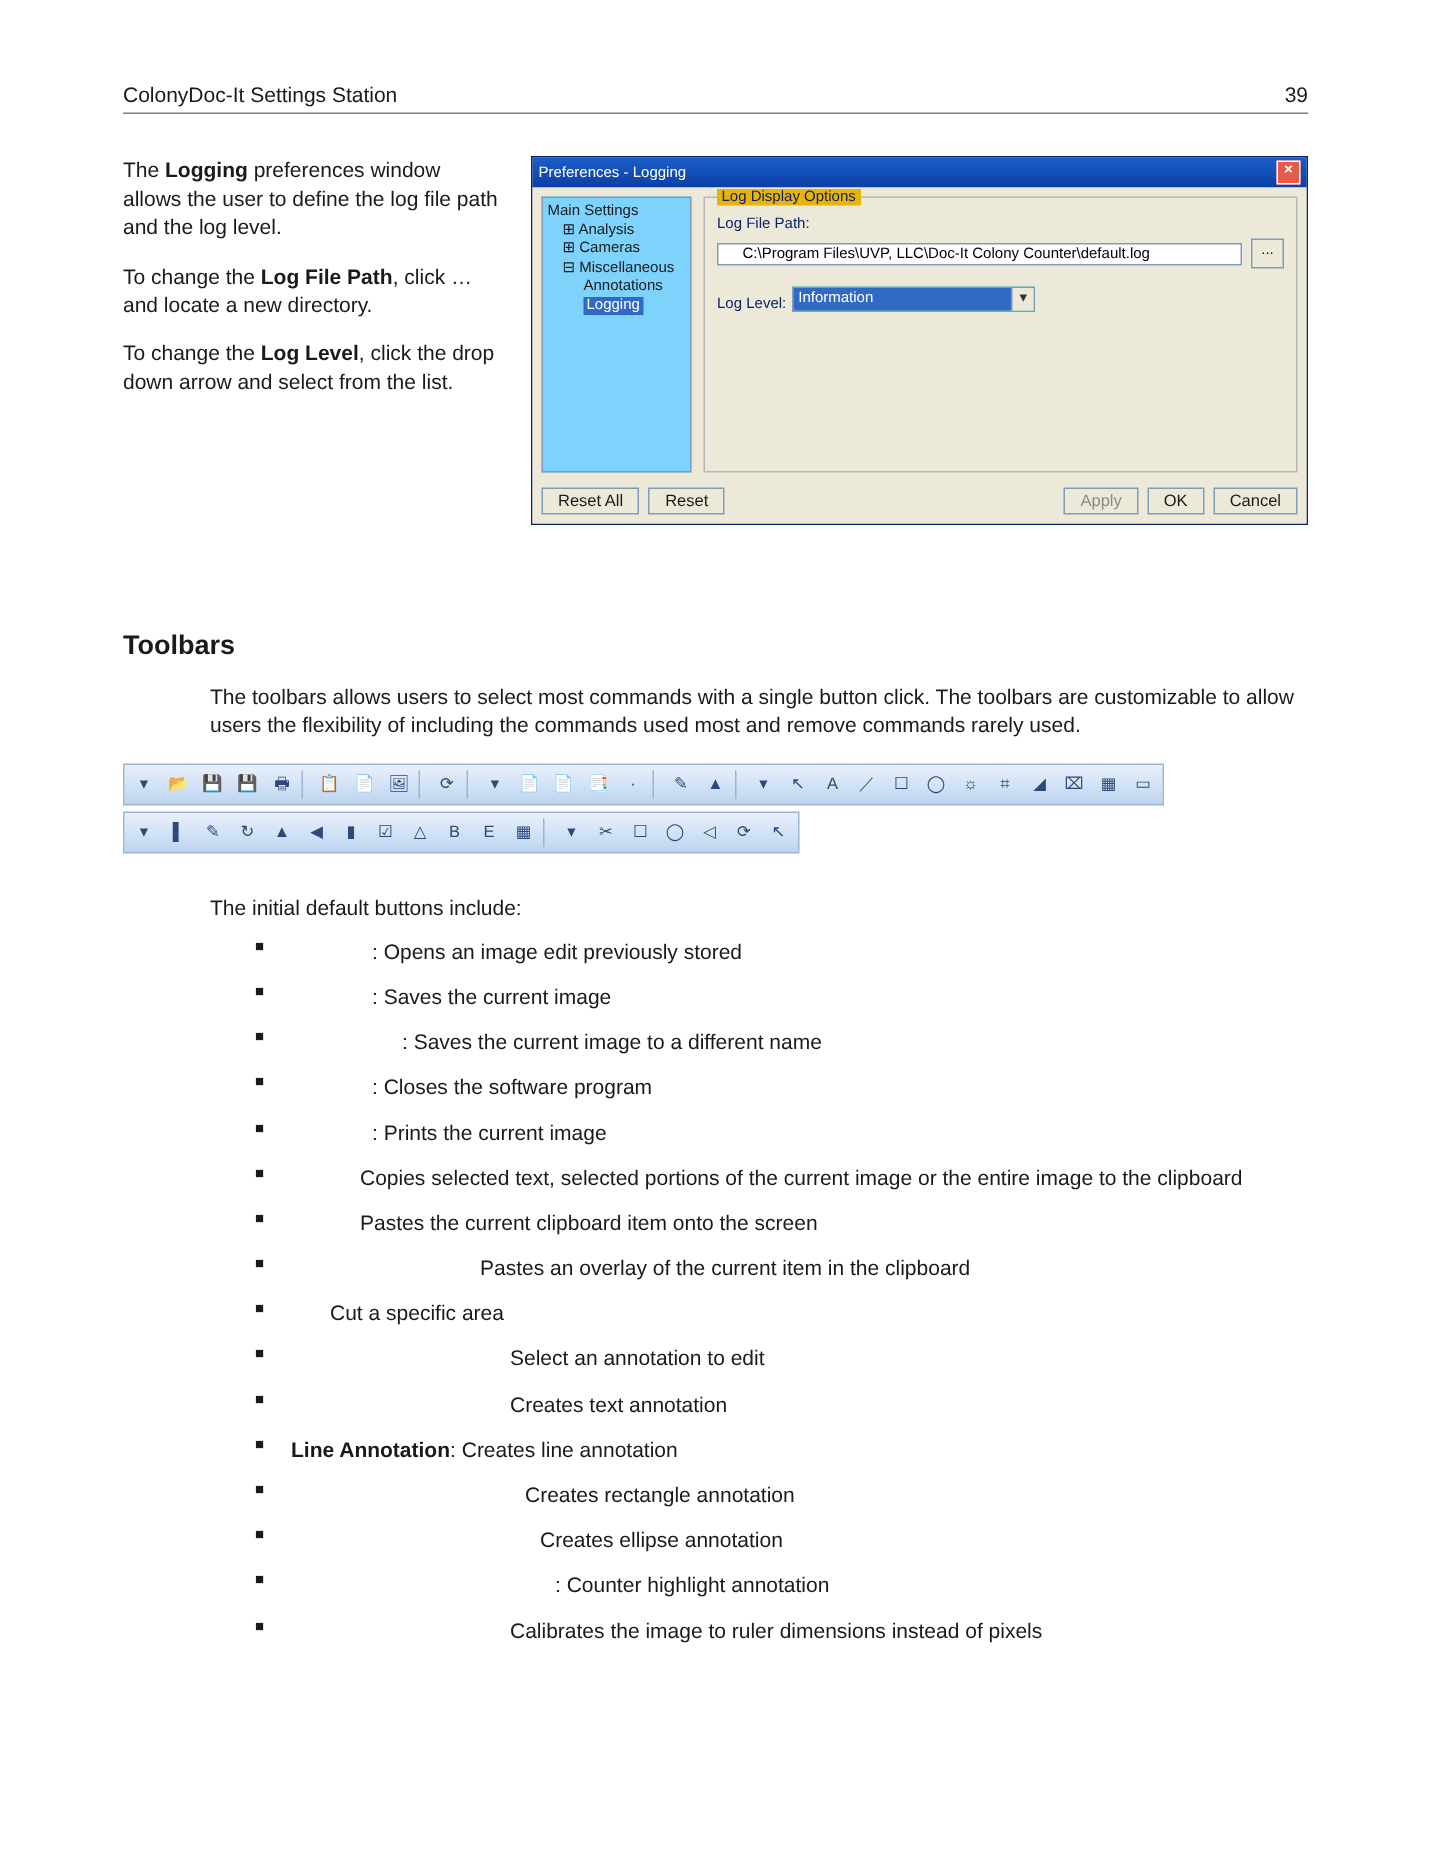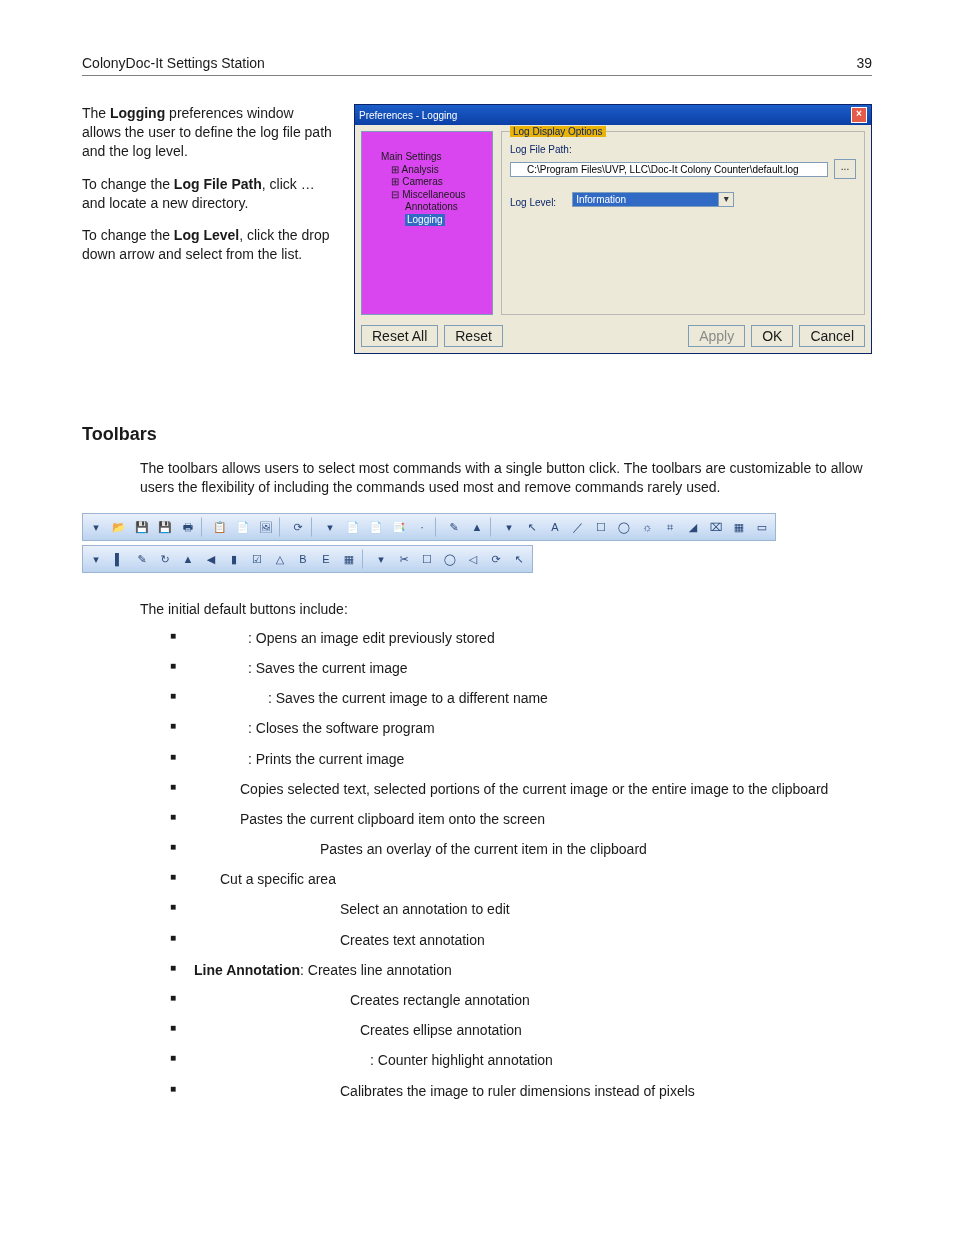--- a/index.html
+++ b/index.html
@@ -7,35 +7,35 @@
   .page { padding:40px 82px 60px 82px; }
   .runhead { display:flex; justify-content:space-between; font-size:14px; padding:15px 0 4px; }
   .rule { border:none; border-top:1px solid #808080; margin:0 0 28px; }
   .topflex { display:flex; gap:22px; margin-bottom:24px; }
   .toptext { flex:0 0 250px; font-size:14px; line-height:1.35; }
   .toptext p { margin:0 0 14px; }
   .win { flex:1; border:1px solid #0a246a; font-size:10px; background:#ece9d8; }
   .titlebar { background:linear-gradient(#1c5ec8,#0b3fa6); color:#fff; padding:2px 4px; display:flex; justify-content:space-between; align-items:center; }
   .closebtn { width:14px; height:14px; background:#e55b4a; border:1px solid #fff; color:#fff; line-height:12px; font-size:10px; text-align:center; font-weight:bold; }
   .winbody { display:flex; padding:6px; gap:8px; background:#ece9d8; }
-  .tree { width:92px; border:1px solid #7f9db9; background:#d946ef; padding:19px; font-size:10px; line-height:1.25; }
+  .tree { width:92px; border:1px solid #7f9db9; background:#7dd3fc; padding:3px; font-size:10px; line-height:1.25; }
   .tree .sel { background:#316ac5; color:#fff; display:inline-block; padding:0 2px; }
   .rightpane { flex:1; border:1px solid #b8b8b8; background:#ece9d8; padding:6px 8px; position:relative; min-height:170px; }
   .grouplabel { position:absolute; top:-6px; left:8px; background:#eab308; padding:0 3px; color:#0a246a; font-size:10px; }
   .rightpane .lbl { color:#0a246a; font-size:10px; margin-top:6px; }
   .pathrow { display:flex; gap:6px; align-items:center; margin:4px 0 12px; }
   .pathrow input[type=text] { flex:1; font-size:10px; border:1px solid #7f9db9; padding:1px 16px; background:#fff; }
   .dotsbtn { width:20px; height:18px; border:1px solid #7f9db9; background:#ece9d8; font-size:10px; line-height:14px; text-align:center; }
-  .llrow { display:flex; gap:16px; align-items:center; }
+  .llrow { display:flex; gap:4px; }
   .llrow .sel2 { width:160px; border:1px solid #7f9db9; background:#86efac; padding:0; font-size:10px; display:flex; align-items:stretch; }
   .llrow .sel2 span { flex:1; background:#316ac5; color:#fff; padding:1px 3px; }
   .llrow .sel2 .arrow { width:14px; background:#ece9d8; border-left:1px solid #7f9db9; text-align:center; color:#333; }
   .btnrow { display:flex; justify-content:space-between; padding:4px 6px 6px; background:#ece9d8; }
   .btnrow .grp { display:flex; gap:6px; }
-  .winbtn { border:1px solid #7f9db9; background:#ece9d8; font-size:14px; padding:2px 10px; cursor:pointer; }
+  .winbtn { border:1px solid #7f9db9; background:#ece9d8; font-size:11px; padding:2px 10px; cursor:pointer; }
   .winbtn.disabled { color:#8a8a8a; }
   h2 { font-size:18px; margin:70px 0 14px; }
   .bodytext { font-size:14px; line-height:1.35; margin:0 0 16px 58px; }
   .initial { font-size:14px; margin:28px 0 10px 58px; }
   ul.bul { list-style:none; padding:0; margin:0 0 0 88px; }
   ul.bul li { position:relative; padding-left:78px; font-size:14px; line-height:1.3; margin:12px 0; }
   ul.bul li::before { content:"■"; position:absolute; left:0; top:0; font-size:10px; }
   .toolbars-img { margin:4px 0 10px 0; }
   .tbrow { display:flex; gap:3px; padding:3px; background:linear-gradient(#eaf0fb,#cfe0f5 60%,#bcd3ee); border:1px solid #9ab6d3; margin-bottom:4px; width:fit-content; }
   .ticon { width:18px; height:18px; font-size:11px; line-height:18px; text-align:center; color:#2b4a7a; border:1px solid transparent; }

